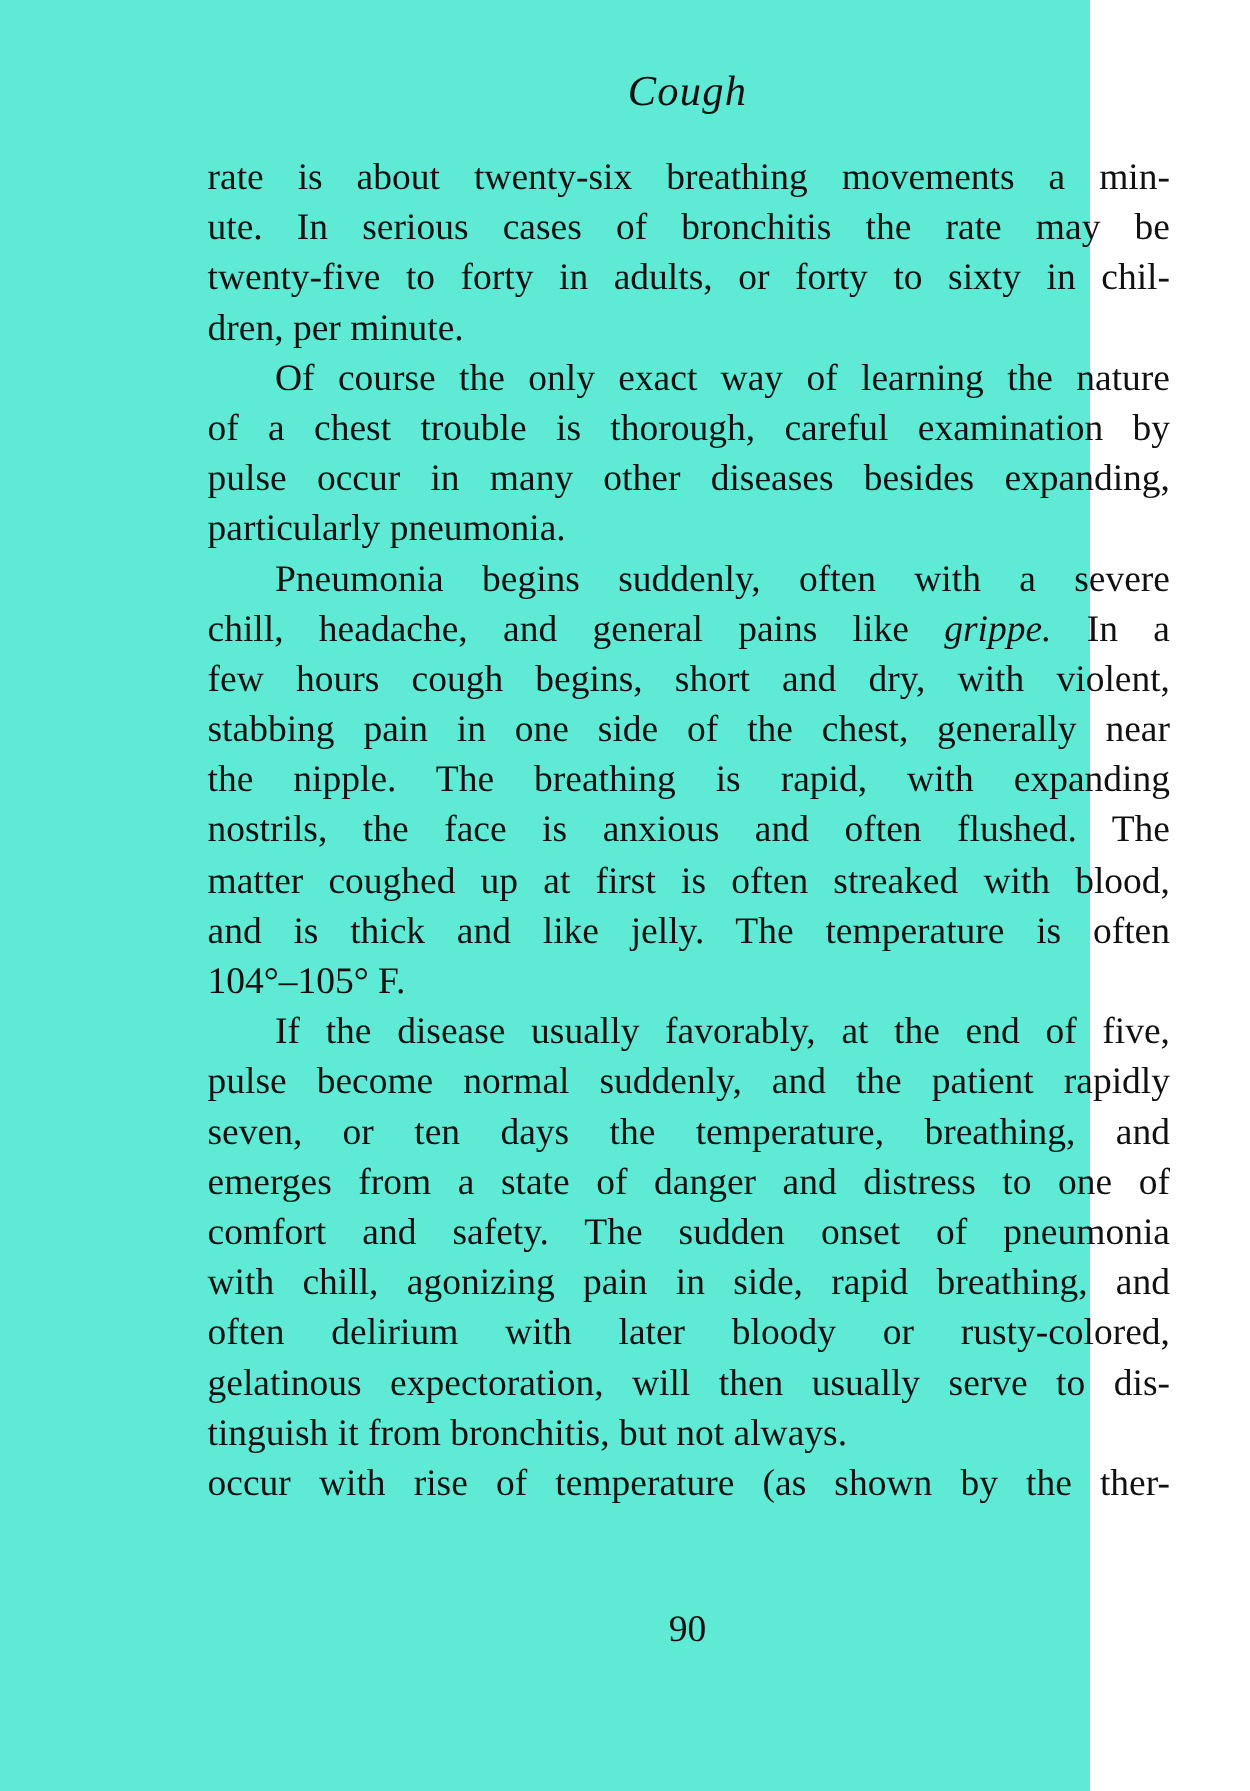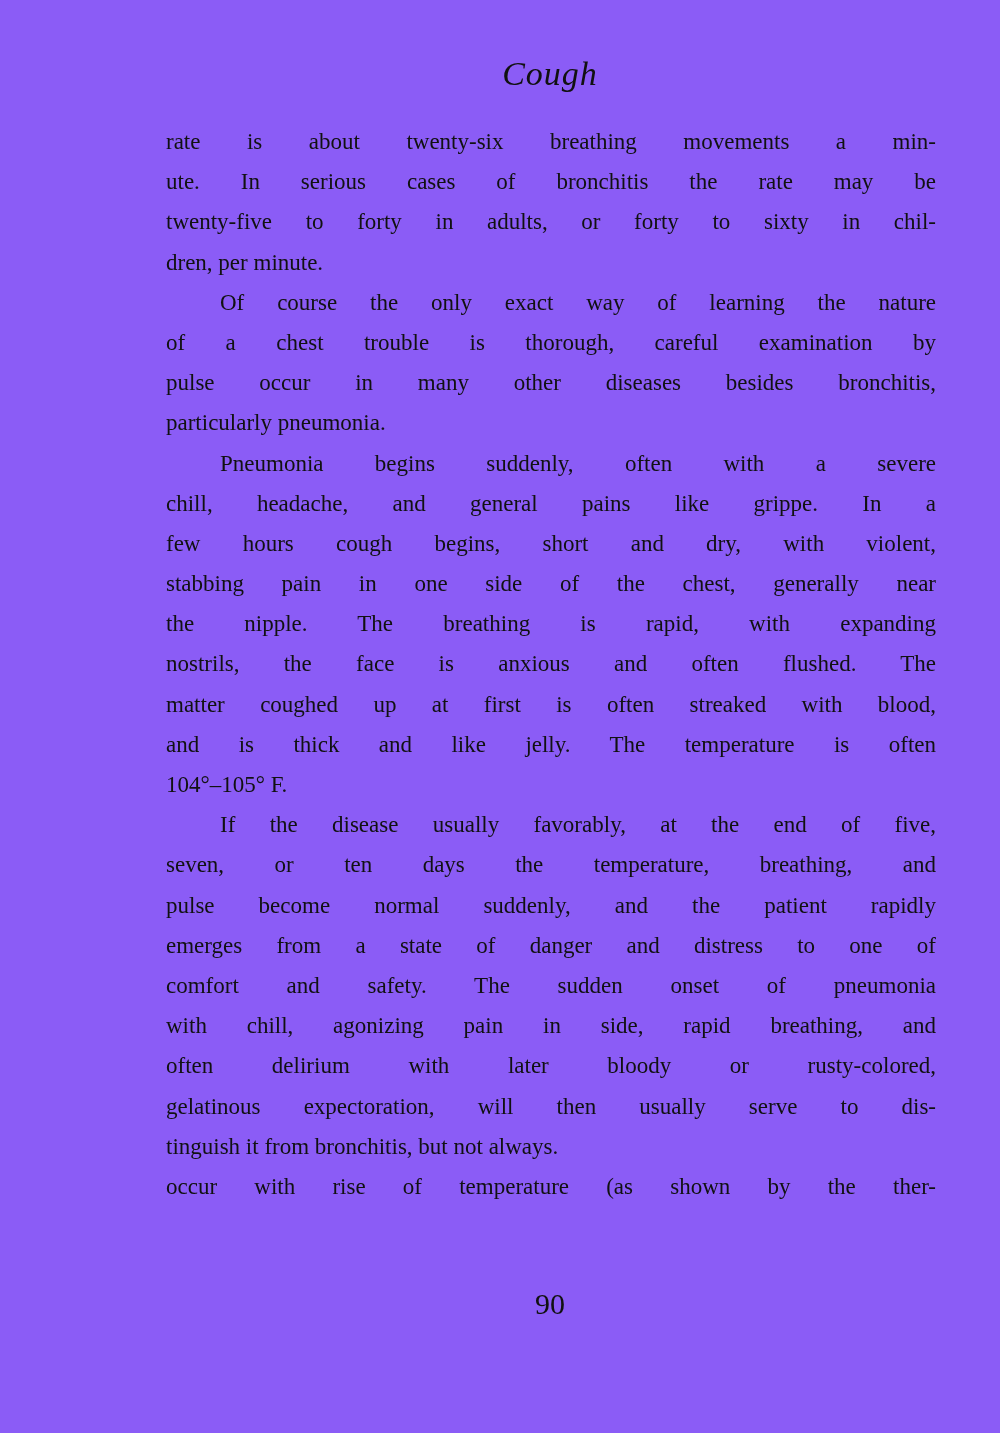--- a/index.html
+++ b/index.html
@@ -12,23 +12,23 @@
       height: 1433px;
       position: relative;
       overflow: hidden;
       font-family: "Liberation Serif", "DejaVu Serif", serif;
       color: #111111;
     }
     .page {
       position: absolute;
       left: 0;
       top: 0;
-      width: 1000px;
+      width: 872px;
       height: 1433px;
-      background: #8b5cf6;
+      background: #5eead4;
     }
     .running-head {
       position: absolute;
       top: 52px;
       left: 0;
       width: 1100px;
       text-align: center;
       font-style: italic;
       font-size: 34px;
       letter-spacing: 1px;
@@ -37,33 +37,33 @@
     .body-text {
       position: absolute;
       left: 166px;
       top: 122px;
       width: 770px;
     }
     .line {
       display: block;
       height: 40.2px;
       line-height: 40.2px;
-      font-size: 23px;
+      font-size: 30px;
       white-space: nowrap;
       text-align: justify;
       text-align-last: justify;
     }
     .line.last {
       text-align: center;
       text-align-last: left;
     }
     .line.indent {
       padding-left: 54px;
     }
-    .it { }
+    .it { font-style: italic; }
     .page-number {
       position: absolute;
       top: 1284px;
       left: 0;
       width: 1100px;
       text-align: center;
       font-size: 30px;
       line-height: 40px;
     }
   </style>
@@ -78,40 +78,40 @@
     <div>
       <span class="line">rate is about twenty-six breathing movements a min-</span>
       <span class="line">ute.  In serious cases of bronchitis the rate may be</span>
       <span class="line">twenty-five to forty in adults, or forty to sixty in chil-</span>
       <span class="line last">dren, per minute.</span>
     </div>
 
     <div>
       <span class="line indent">Of course the only exact way of learning the nature</span>
       <span class="line">of a chest trouble is thorough, careful examination by</span>
-      <span class="line">pulse occur in many other diseases besides bronchitis,</span>
+      <span class="line">pulse occur in many other diseases besides expanding,</span>
       <span class="line last">particularly pneumonia.</span>
     </div>
 
     <div>
       <span class="line indent">Pneumonia begins suddenly, often with a severe</span>
       <span class="line"><span>chill, headache, and general pains like </span><span class="it">grippe.</span><span>  In a</span></span>
       <span class="line">few hours cough begins, short and dry, with violent,</span>
       <span class="line">stabbing pain in one side of the chest, generally near</span>
       <span class="line">the nipple.  The breathing is rapid, with expanding</span>
       <span class="line">nostrils, the face is anxious and often flushed.  The</span>
       <span class="line">matter coughed up at first is often streaked with blood,</span>
       <span class="line">and is thick and like jelly.  The temperature is often</span>
       <span class="line last">104°–105° F.</span>
     </div>
 
     <div>
       <span class="line indent">If the disease usually favorably, at the end of five,</span>
+      <span class="line">pulse become normal suddenly, and the patient rapidly</span>
       <span class="line">seven, or ten days the temperature, breathing, and</span>
-      <span class="line">pulse become normal suddenly, and the patient rapidly</span>
       <span class="line">emerges from a state of danger and distress to one of</span>
       <span class="line">comfort and safety.  The sudden onset of pneumonia</span>
       <span class="line">with chill, agonizing pain in side, rapid breathing, and</span>
       <span class="line">often delirium with later bloody or rusty-colored,</span>
       <span class="line">gelatinous expectoration, will then usually serve to dis-</span>
       <span class="line last">tinguish it from bronchitis, but not always.</span>
     </div>
 
     <div>
       <span class="line">occur with rise of temperature (as shown by the ther-</span>

